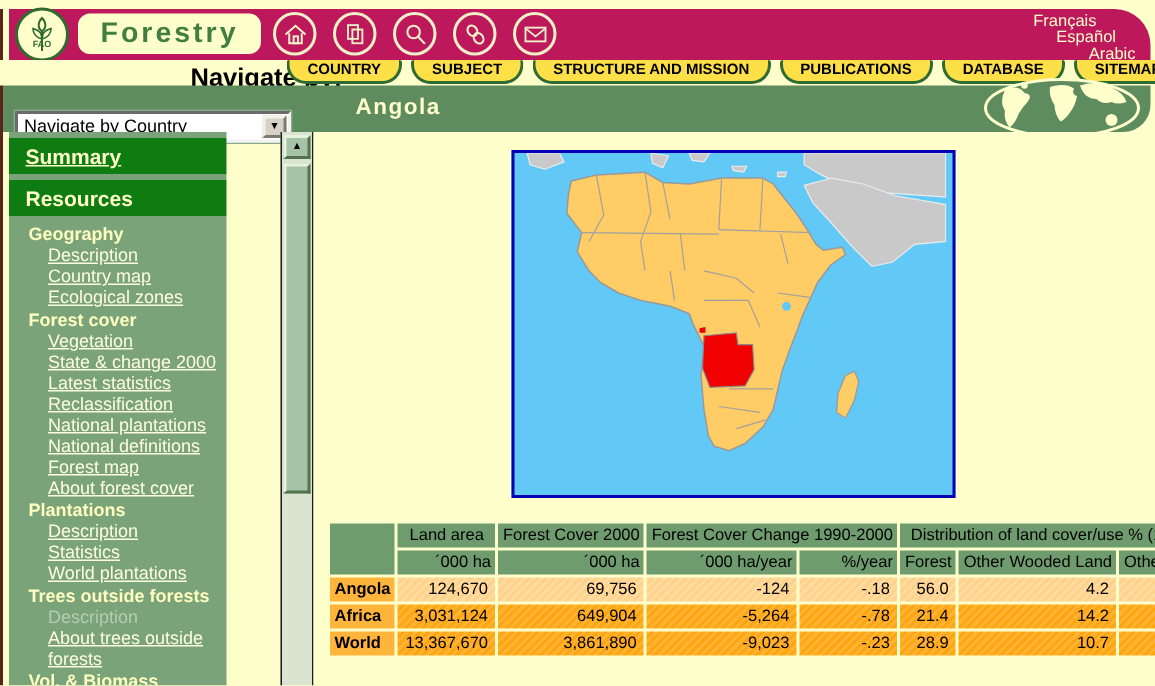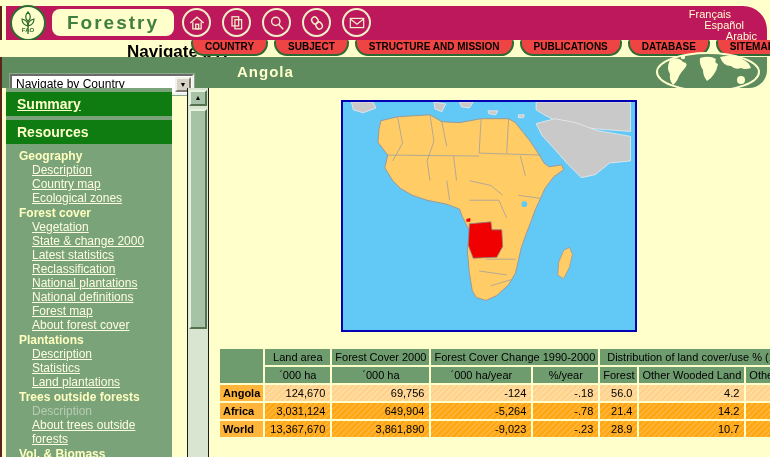--- a/index.html
+++ b/index.html
@@ -26,37 +26,37 @@
   .langs{position:absolute;right:10px;top:3px;text-align:right;color:#ffffcc;font-size:11px;line-height:11px;}
   .langs .lang{cursor:pointer;}
   .langs .lang0{margin-right:26px;}
   .langs .lang1{margin-right:13px;}
   .langs .lang2{margin-right:0;}
 
   
   .navrow{position:absolute;left:0;top:40px;right:0;height:17px;background:#ffffcc;}
   .navlabel{position:absolute;left:127px;top:2px;font-size:17px;font-weight:bold;color:#000;}
   .tabs{position:absolute;left:191px;top:0;display:flex;gap:6px;}
-  .tab{background:#ef4444;border:2px solid #2e6a33;border-top:none;border-radius:2px 2px 13px 13px;
+  .tab{background:#fde047;border:2px solid #2e6a33;border-top:none;border-radius:2px 2px 13px 13px;
     padding:1px 12px 2px 12px;font-size:10px;font-weight:bold;color:#000;white-space:nowrap;cursor:pointer;text-align:right;}
 
   
   .titlebar{position:absolute;left:2px;top:57px;right:3px;height:31px;background:#5f8c5f;border-radius:0 0 18px 0;}
   .select{position:absolute;left:8px;top:17px;width:184px;height:21px;background:#ffffff;
     border:2px solid;border-color:#6b6b6b #f2f2f2 #f2f2f2 #6b6b6b;box-sizing:border-box;cursor:pointer;
     box-shadow:0 0 0 1px #88a888;}
   .selval{position:absolute;left:4px;top:1px;font-size:12px;color:#000;white-space:nowrap;}
   .selbtn{position:absolute;right:1px;top:1px;bottom:1px;width:16px;background:#d6d2c6;
     border:2px solid;border-color:#f4f1e8 #7d7a70 #7d7a70 #f4f1e8;box-sizing:border-box;
     font-size:7px;color:#000;text-align:center;line-height:11px;}
   .pagetitle{position:absolute;left:235px;top:6px;font-size:15px;font-weight:bold;color:#ffffcc;letter-spacing:1px;}
   .worldoval{position:absolute;right:6px;top:-6px;}
 
   
-  .sidebar{position:absolute;left:6px;top:88px;width:166px;bottom:0;background:#7aa37a;padding-top:4px;box-sizing:border-box;overflow:hidden;}
+  .sidebar{position:absolute;left:6px;top:88px;width:145px;bottom:0;background:#7aa37a;padding-top:4px;box-sizing:border-box;overflow:hidden;}
   .sbar{background:#0e7c10;color:#ffffcc;font-weight:bold;font-size:14px;padding:4px 4px 4px 11px;margin-bottom:4px;cursor:pointer;}
   .sbar .u{text-decoration:underline;}
   .ghead{color:#ffffc0;font-weight:bold;font-size:12px;line-height:14px;padding:1px 0 0 13px;}
   .slink{color:#fffde0;font-size:12px;line-height:14px;padding:0 2px 0 26px;text-decoration:underline;cursor:pointer;}
   .sdis{color:#b7ccb0;font-size:12px;line-height:14px;padding:0 2px 0 26px;}
 
   
   .vscroll{position:absolute;left:187px;top:88px;width:22px;bottom:0;background:#d9e5d0;
     border-left:1px solid #1d1d1d;border-right:1px solid #1d1d1d;box-sizing:border-box;}
   .sbtn{margin:2px 1px 0 1px;height:16px;background:#a7c3a7;
@@ -67,21 +67,21 @@
 
   
   .content{position:absolute;left:209px;top:88px;right:0;bottom:0;background:#ffffcc;}
   .mapbox{position:absolute;left:132px;top:12px;width:292px;height:228px;border:2px solid #0000b4;background:#62c8f6;}
   .mapbox svg{display:block;}
 
   
   .datatable{position:absolute;left:9px;top:259px;border-collapse:separate;border-spacing:2px;font-size:11px;color:#000;}
   .datatable th,.datatable td{white-space:nowrap;}
   .hcell{background:#6f9c6f;font-weight:normal;text-align:center;padding:2px 3px;line-height:12px;white-space:normal;}
-  .ucell{background:#6f9c6f;font-weight:normal;text-align:center;padding:2px 3px;line-height:12px;white-space:normal;}
+  .ucell{background:#6f9c6f;font-weight:normal;text-align:right;padding:2px 3px;line-height:12px;white-space:normal;}
   .rlabel{background:#ffb43c;font-weight:bold;text-align:left;padding:2px 3px;}
   td.v{text-align:right;padding:2px 5px;}
   tr.light td.v{background:repeating-linear-gradient(135deg,#ffdb9f 0 2px,#ffd189 2px 4px);}
   tr.dark  td.v{background:repeating-linear-gradient(135deg,#ffb234 0 2px,#ffa60f 2px 4px);}
 </style>
 </head>
 <body>
 
 <div class="edge"></div>
 
@@ -180,21 +180,21 @@
     <div class="slink">State &amp; change 2000</div>
     <div class="slink">Latest statistics</div>
     <div class="slink">Reclassification</div>
     <div class="slink">National plantations</div>
     <div class="slink">National definitions</div>
     <div class="slink">Forest map</div>
     <div class="slink">About forest cover</div>
     <div class="ghead">Plantations</div>
     <div class="slink">Description</div>
     <div class="slink">Statistics</div>
-    <div class="slink">Land plantations</div>
+    <div class="slink">World plantations</div>
     <div class="ghead">Trees outside forests</div>
     <div class="sdis">Description</div>
     <div class="slink">About trees outside forests</div>
     <div class="ghead">Vol. &amp; Biomass</div>
     <div class="sdis">Statistics</div>
   </div>
 
 <div class="vscroll">
   <div class="sbtn"><span>▲</span></div>
   <div class="sthumb"></div>

